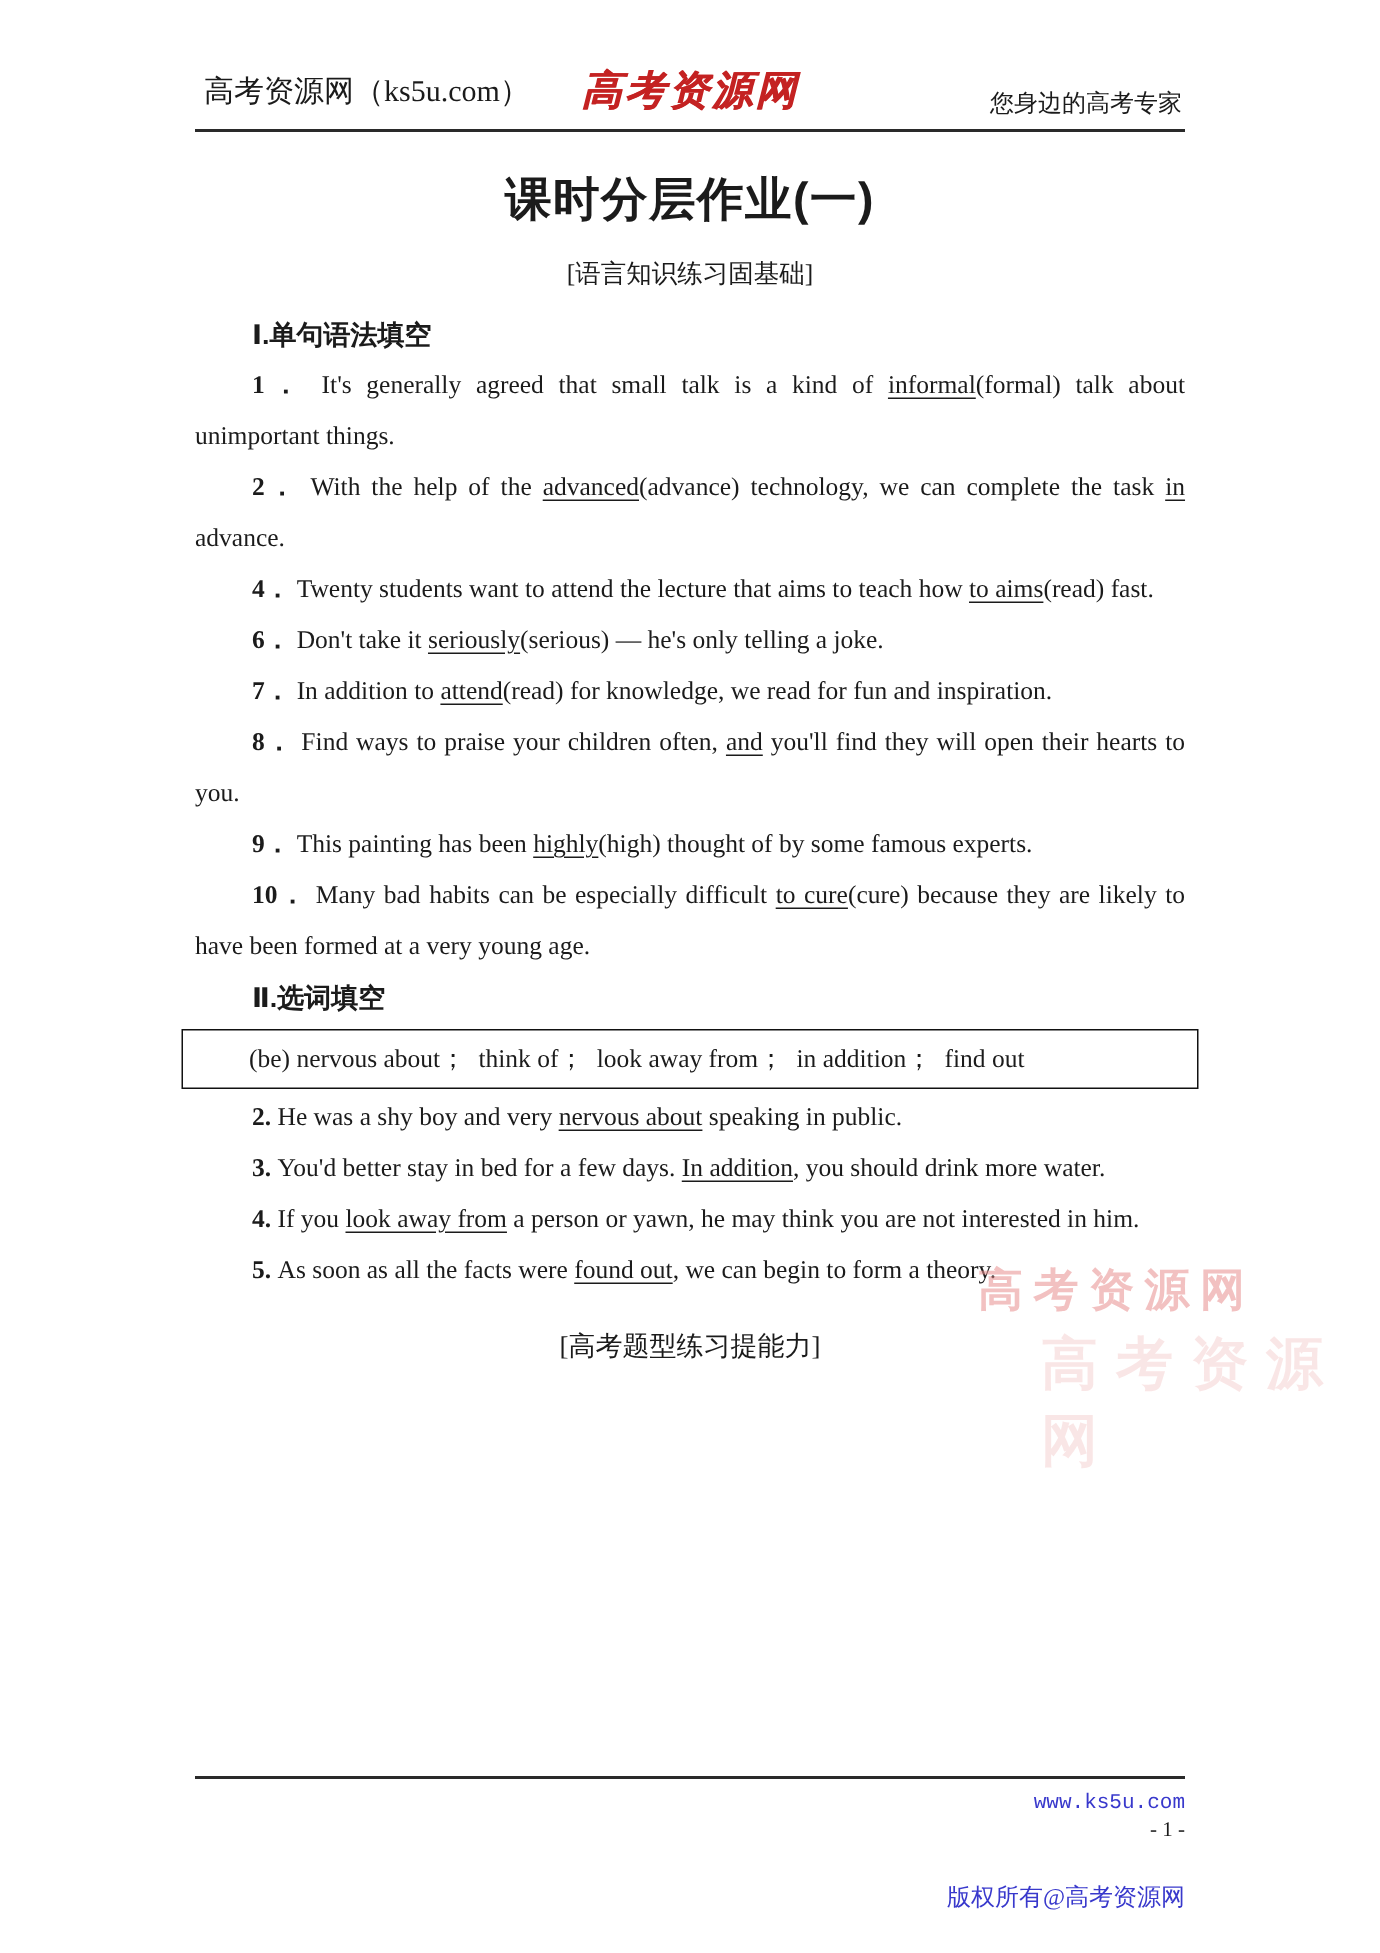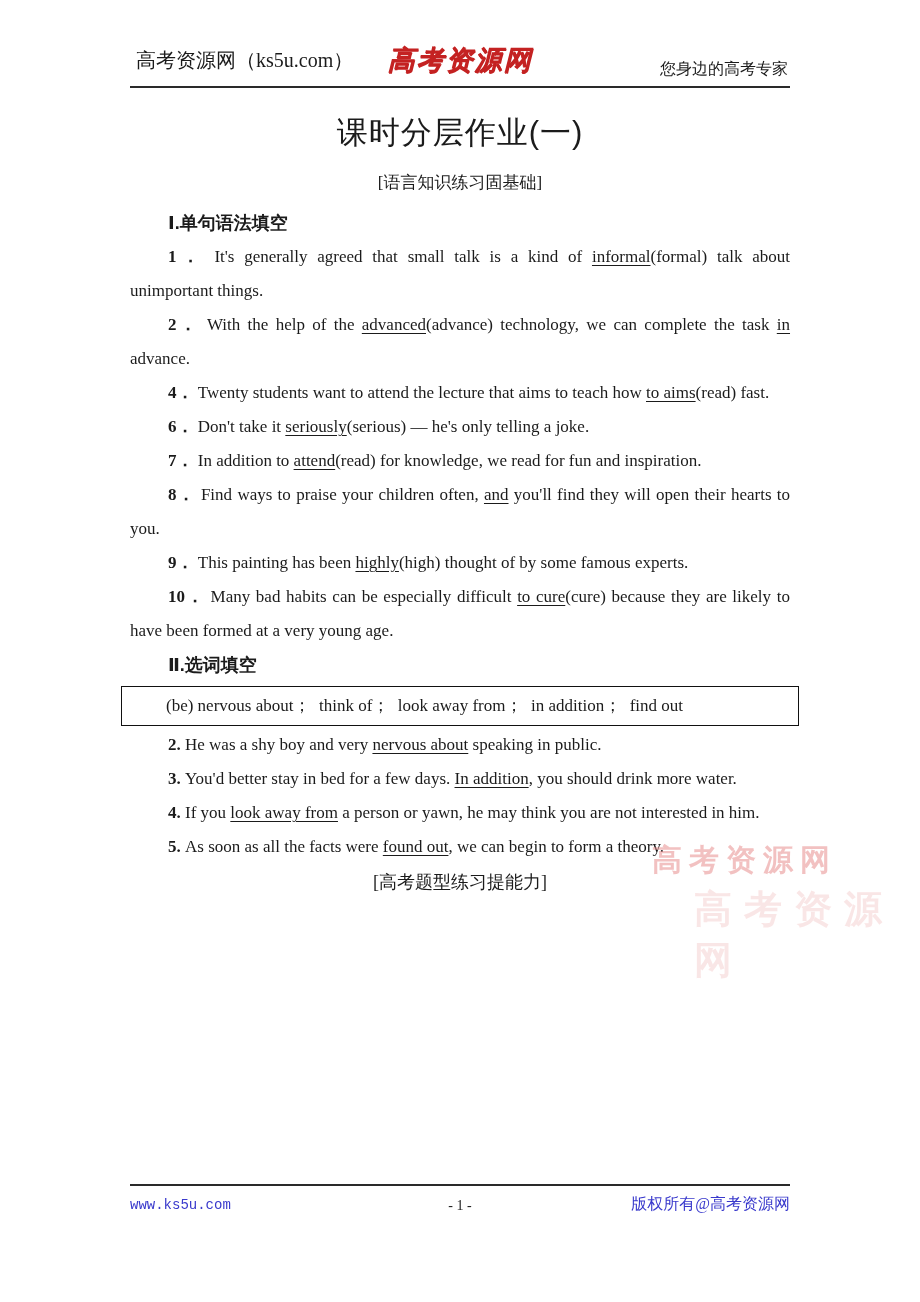--- a/index.html
+++ b/index.html
@@ -19,49 +19,49 @@
   .header-left{position:absolute;left:6px;bottom:12px;font-size:20px;}
   .header-right{position:absolute;right:2px;bottom:6px;font-size:16px;}
   .logo{position:absolute;left:0;right:0;bottom:8px;text-align:center;
         color:var(--logo_red);font-weight:bold;font-style:italic;
         font-size:27px;letter-spacing:2px;
         text-shadow:0.5px 0.5px 0 var(--logo_red);}
 
   
   .title{margin:0 130px;padding-top:110px;text-align:center;
          font-family:"Liberation Sans","DejaVu Sans",sans-serif;
-         font-weight:normal;font-size:31px;line-height:46px;letter-spacing:1px;}
+         font-weight:bold;font-size:31px;line-height:46px;letter-spacing:1px;}
   .subtitle{margin:0 130px;margin-top:14px;text-align:center;font-size:17px;line-height:26px;}
 
   
   .content{margin:0 130px;width:660px;}
   .sec-heading{font-family:"Liberation Sans","DejaVu Sans",sans-serif;
                font-weight:bold;font-size:18px;line-height:34px;
                text-indent:38px;margin:0;}
   .sec-heading.first{margin-top:10px;}
   .item{margin:0;font-size:17px;line-height:34px;text-align:justify;text-indent:38px;}
   .item .num{font-weight:bold;}
   .u{text-decoration:underline;text-underline-offset:3px;}
 
   
   .wordbank{box-sizing:border-box;width:678px;margin-left:-9px;margin-top:4px;margin-bottom:2px;
             border:1.5px solid #111;padding:7px 0 7px 44px;
             font-size:17px;line-height:24px;white-space:pre-wrap;}
 
-  .midnote{text-align:center;font-size:18px;line-height:36px;margin:0;}
+  .midnote{text-align:center;font-size:18px;line-height:36px;margin:15px;}
 
   
   .footer{position:absolute;left:130px;right:130px;top:1184px;
           border-top:2px solid var(--rule);padding-top:8px;
-          display:flex;align-items:center;}
+          display:flex;align-items:flex-end;flex-direction:column;}
   .footer>div{flex:1;}
   .footer-left{font-family:"Liberation Mono","DejaVu Sans Mono",monospace;
                color:var(--link_blue);font-size:14px;}
   .footer-center{text-align:center;font-size:14px;padding-top:3px;}
-  .footer-right{text-align:right;color:var(--link_blue);font-size:16px;}
+  .footer-right{text-align:right;color:var(--link_blue);font-size:16px;margin-top:26px;}
 
   
   .wm{position:absolute;color:var(--wm_pink);font-weight:bold;pointer-events:none;
       font-family:"Liberation Serif","DejaVu Serif",serif;}
   .wm1{left:652px;top:840px;font-size:30px;letter-spacing:7px;opacity:.55;}
   .wm2{left:694px;top:884px;font-size:38px;letter-spacing:12px;opacity:.22;}
 </style>
 </head>
 <body>
 

